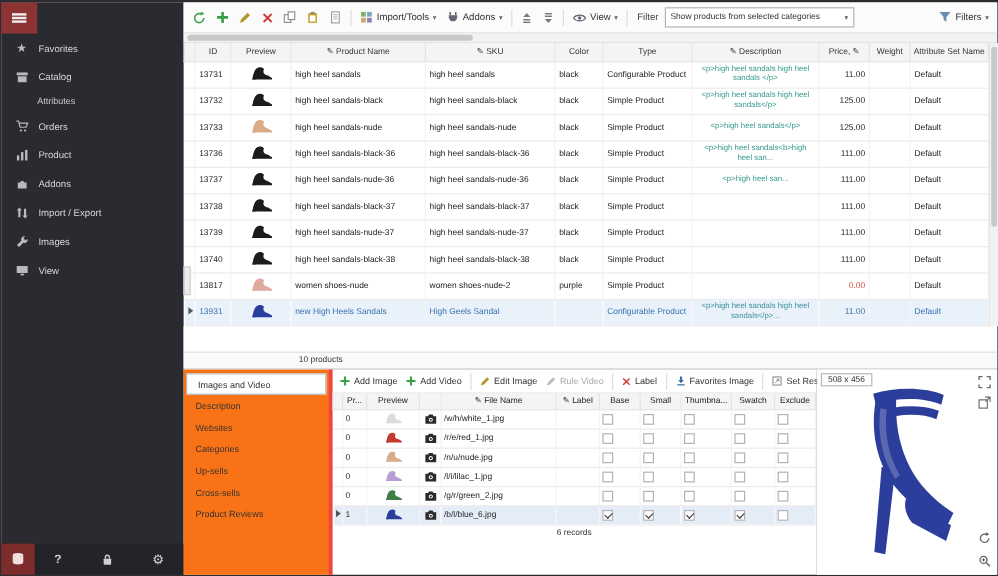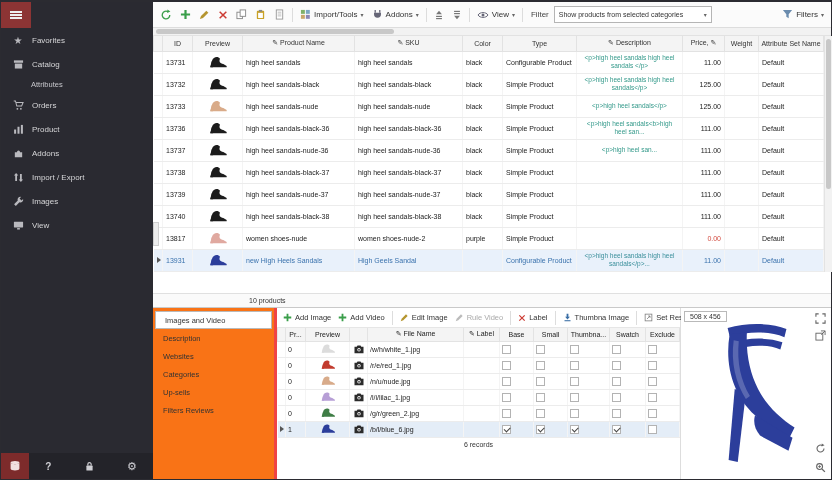--- a/index.html
+++ b/index.html
@@ -541,21 +541,24 @@
         <div class="tab">
             <span>Websites</span>
           </div>
         <div class="tab">
             <span>Categories</span>
           </div>
         <div class="tab">
             <span>Up-sells</span>
           </div>
         <div class="tab">
-            <span>Filters Reviews</span>
+            <span>Cross-sells</span>
+          </div>
+        <div class="tab">
+            <span>Product Reviews</span>
           </div>
       </div>
 
       <div class="images-pane">
         <div class="img-toolbar">
           <span class="tbtn">
               <svg class="icon" width="9" height="9" viewBox="0 0 12 12" fill="#3a9e4a">
                 <path d="M4.8 1h2.4v3.8H11v2.4H7.2V11H4.8V7.2H1V4.8h3.8Z"></path>
               </svg>
               <span>Add Image</span>
@@ -585,21 +588,21 @@
                 <path d="M2 2 10 10M10 2 2 10" stroke="#cc3b33" stroke-width="1.8"></path>
               </svg>
               <span>Label</span>
             </span>
           <span class="sep"></span>
           <span class="tbtn">
               <svg class="icon" width="9" height="9" viewBox="0 0 12 12" fill="#3a6ea5">
                 <path d="M4.8 1h2.4v4h2L6 8.6 2.8 5h2Z"></path>
                 <rect x="2" y="9.6" width="8" height="1.4"></rect>
               </svg>
-              <span>Thumbna Image</span>
+              <span>Favorites Image</span>
             </span>
           <span class="sep"></span>
           <span class="tbtn">
               <svg class="icon" width="9" height="9" viewBox="0 0 12 12">
                 <rect x="1.5" y="1.5" width="9" height="9" fill="none" stroke="#777"></rect>
                 <path d="M4 8 8 4M8 4H5.5M8 4v2.5" stroke="#777" fill="none"></path>
               </svg>
               <span>Set Resize Rule</span>
               <span class="caret">▾</span>
             </span>

